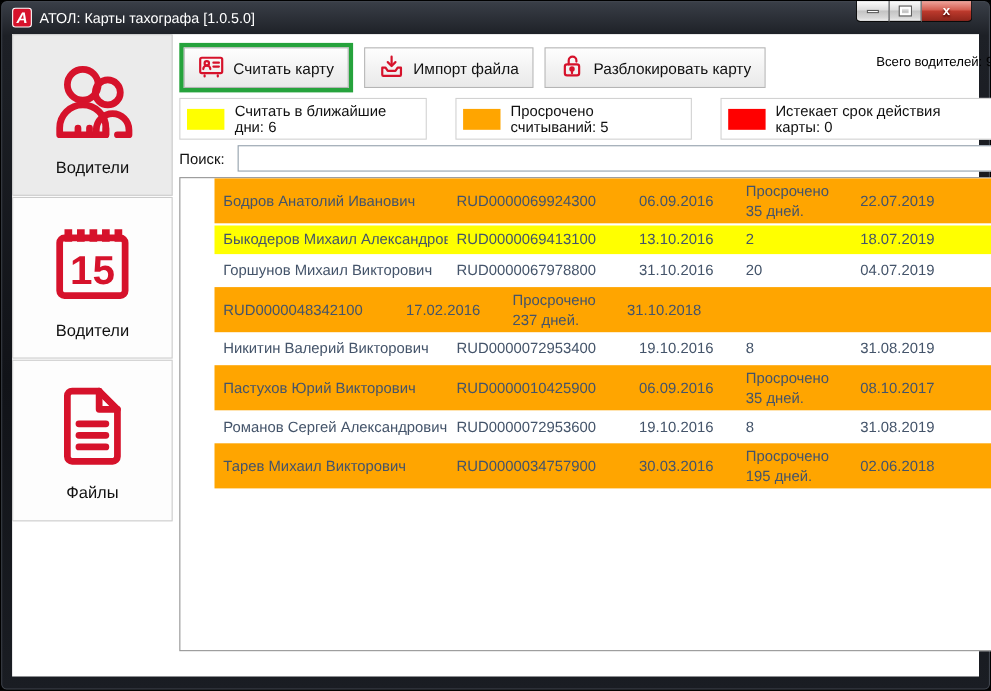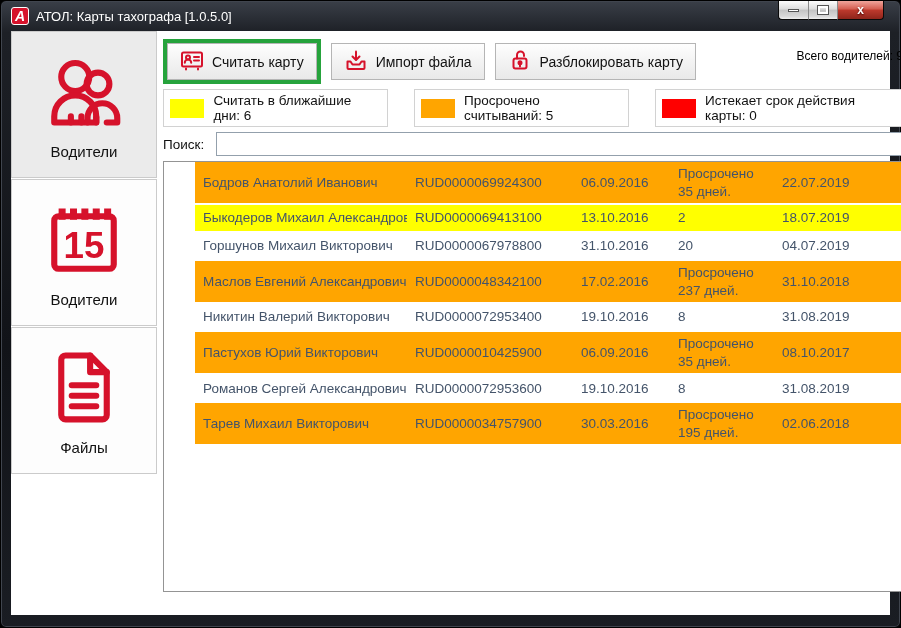--- a/index.html
+++ b/index.html
@@ -223,21 +223,20 @@
             </div>
             <div class="trow hl-none">
               <div class="tcell c-name">Горшунов Михаил Викторович</div>
               <div class="tcell c-card">RUD0000067978800</div>
               <div class="tcell c-last">31.10.2016</div>
               <div class="tcell c-days">20</div>
               <div class="tcell c-expiry">04.07.2019</div>
               <div class="tcell c-filler"></div>
             </div>
             <div class="trow hl-orange">
-              <div class="tcell c-name">Маслов Евгений Александрович</div>
               <div class="tcell c-card">RUD0000048342100</div>
               <div class="tcell c-last">17.02.2016</div>
               <div class="tcell c-days">Просрочено 237 дней.</div>
               <div class="tcell c-expiry">31.10.2018</div>
               <div class="tcell c-filler"></div>
             </div>
             <div class="trow hl-none">
               <div class="tcell c-name">Никитин Валерий Викторович</div>
               <div class="tcell c-card">RUD0000072953400</div>
               <div class="tcell c-last">19.10.2016</div>

